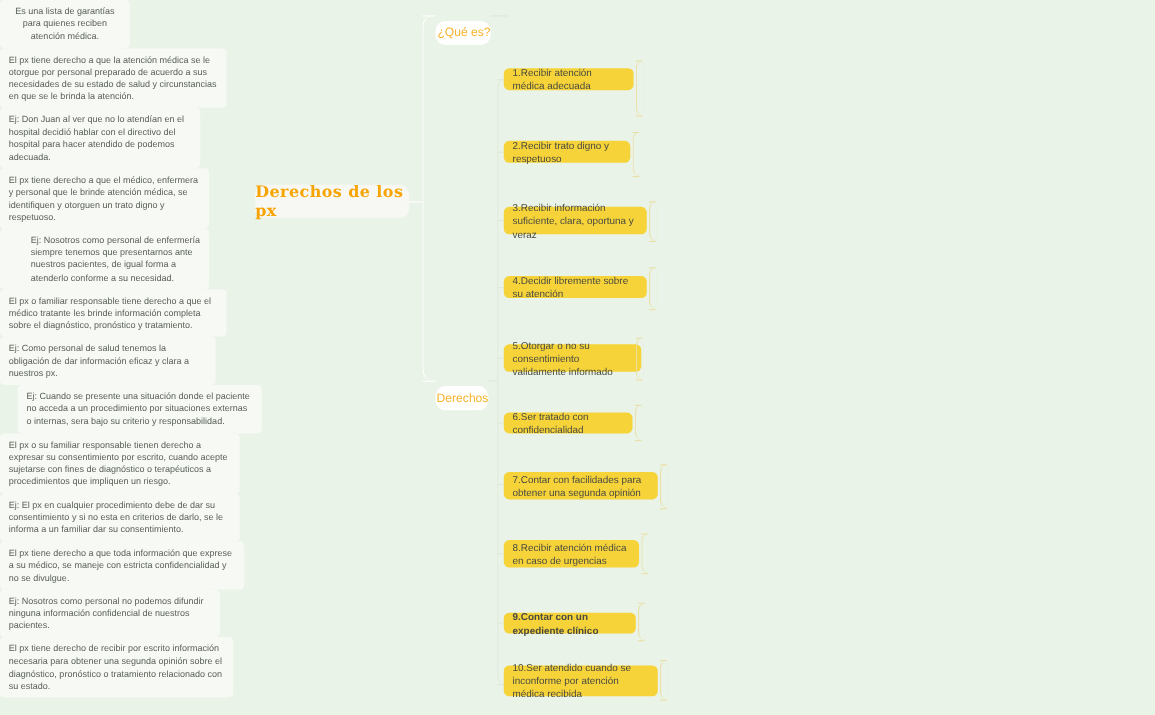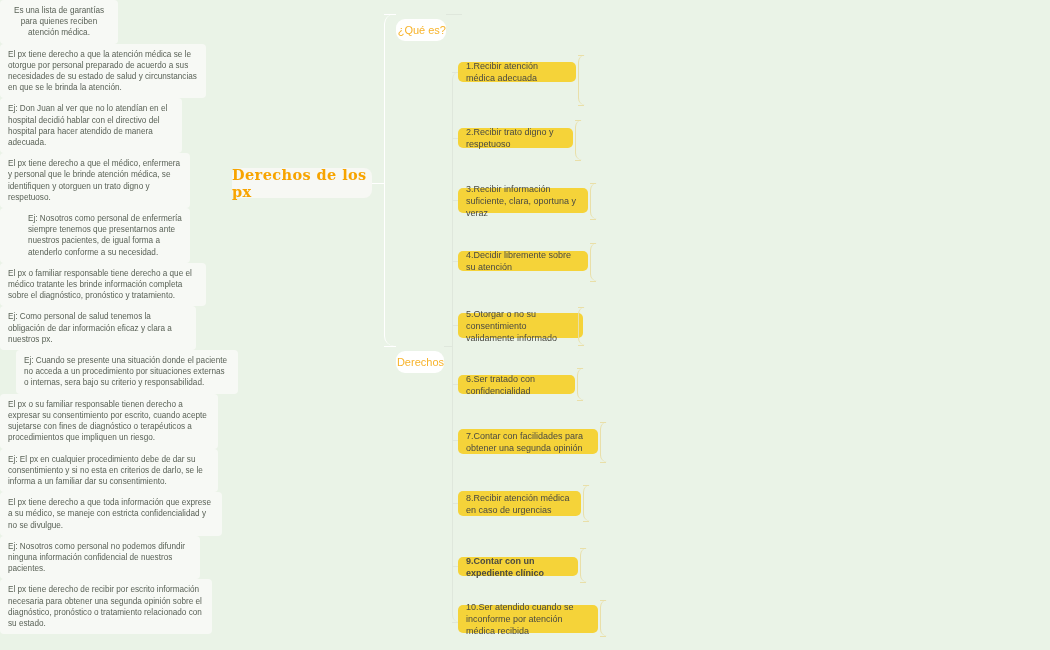--- a/index.html
+++ b/index.html
@@ -112,21 +112,21 @@
   <div class="node item" style="left:458px;top:62px;width:118px;height:20px;">
     <span>1.Recibir atención médica adecuada</span>
   </div>
   <div class="yspine" style="left:578px;top:55px;width:6px;height:50px;"></div>
   <div class="gstub-y" style="left:578px;top:55px;width:6px;"></div>
   <div class="gstub-y" style="left:578px;top:105px;width:6px;"></div>
   <div class="detail" style="left:584px;top:40px;width:206px;">
     <span>El px tiene derecho a que la atención médica se le otorgue por personal preparado de acuerdo a sus necesidades de su estado de salud y circunstancias en que se le brinda la atención.</span>
   </div>
   <div class="detail" style="left:584px;top:76px;width:182px;">
-    <span>Ej: Don Juan al ver que no lo atendían en el hospital decidió hablar con el directivo del hospital para hacer atendido de manera adecuada.</span>
+    <span>Ej: Don Juan al ver que no lo atendían en el hospital decidió hablar con el directivo del hospital para hacer atendido de podemos adecuada.</span>
   </div>
 
   <div class="gstub" style="left:452px;top:138px;width:6px;"></div>
   <div class="node item" style="left:458px;top:128px;width:115px;height:20px;">
     <span>2.Recibir trato digno y respetuoso</span>
   </div>
   <div class="yspine" style="left:575px;top:120px;width:6px;height:40px;"></div>
   <div class="gstub-y" style="left:575px;top:120px;width:6px;"></div>
   <div class="gstub-y" style="left:575px;top:160px;width:6px;"></div>
   <div class="detail" style="left:581px;top:106px;width:190px;">

